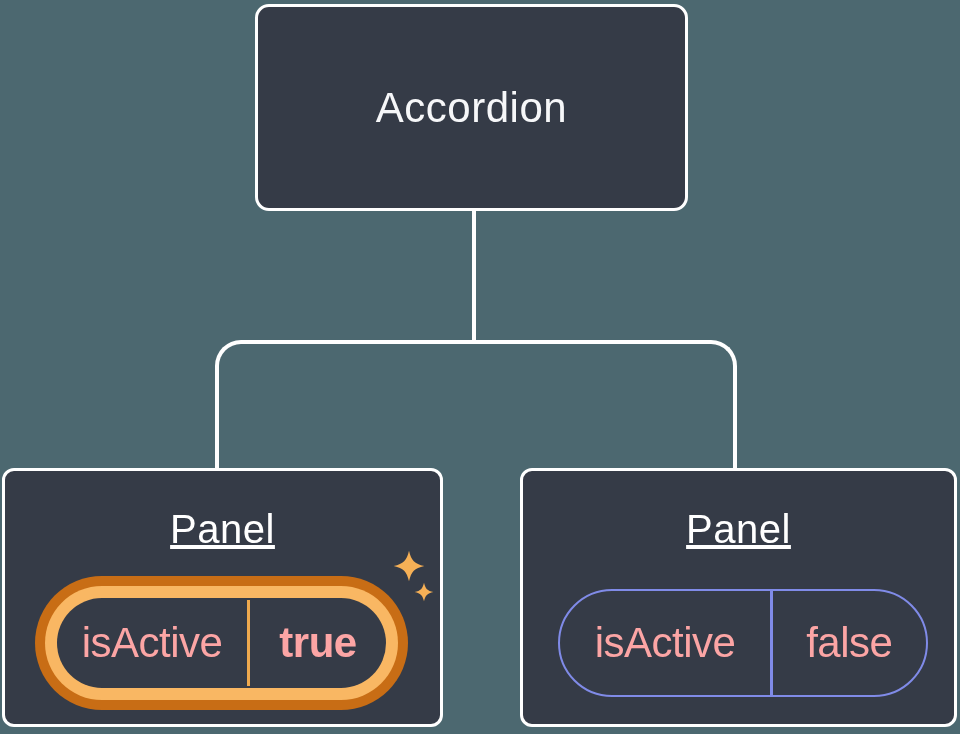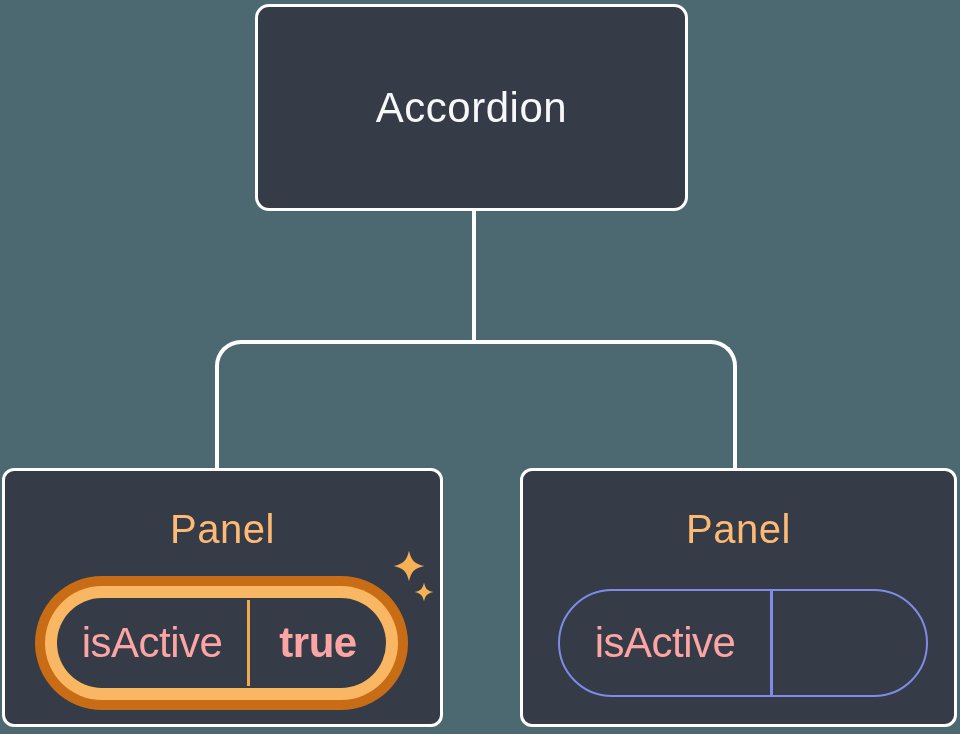--- a/index.html
+++ b/index.html
@@ -31,24 +31,25 @@
     font-weight: 500;
     letter-spacing: 0.5px;
   }
   .node-panel { border-radius: 12px; }
   .node-panel-left  { left: 2px;   top: 468px; width: 441px; height: 259px; }
   .node-panel-right { left: 520px; top: 468px; width: 437px; height: 259px; }
   .panel-title {
     position: absolute;
     left: 0; right: 0; top: 36px;
     text-align: center;
-    color: #fdba74;
+    color: #ffffff;
     font-size: 40px;
     font-weight: 500;
     letter-spacing: 0.5px;
+    text-decoration: underline;
   }
 
   
   .connector-stem {
     position: absolute;
     left: 472px; top: 208px;
     width: 4px; height: 134px;
     background: #FFFFFF;
   }
   .connector-branches {
@@ -172,16 +173,19 @@
   </div>
 
   <div class="node node-panel node-panel-right">
     <div class="panel-title">Panel</div>
 
     <div class="pill-plain">
       <div class="pill-cell-name">
         <span class="prop-text">isActive</span>
       </div>
       <div class="pill-divider-purple"></div>
+      <div class="pill-cell-value">
+        <span class="prop-text">false</span>
+      </div>
     </div>
   </div>
 
 </div>
 
 </body></html>

